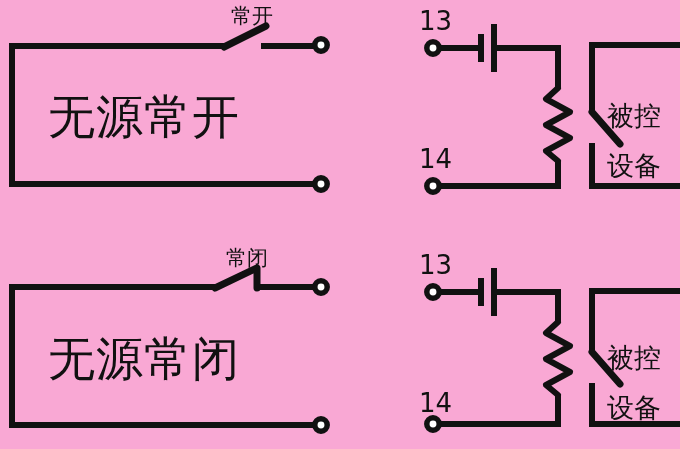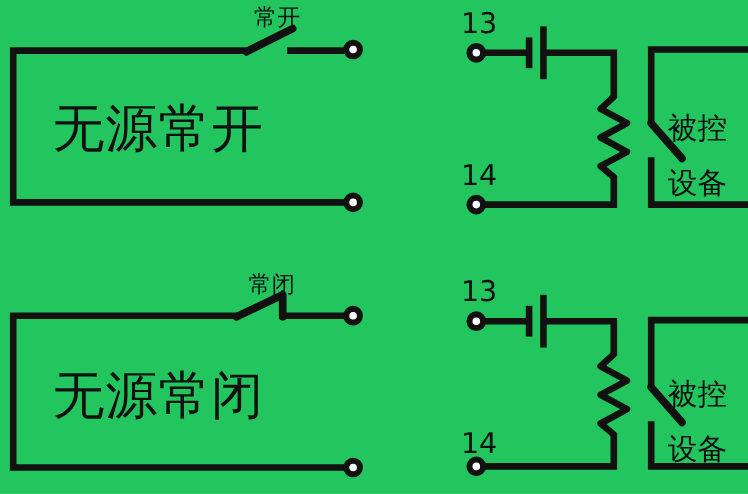--- a/index.html
+++ b/index.html
@@ -11,21 +11,21 @@
   body {
     width: 680px;
     height: 449px;
     font-family: "DejaVu Sans", "Liberation Sans", sans-serif;
     overflow: hidden;
   }
   #diagram-root {
     position: relative;
     width: 680px;
     height: 449px;
-    background: #22c55e;
+    background: #f9a8d4;
   }
   svg.circuit-canvas {
     position: absolute;
     top: 0;
     left: 0;
     width: 680px;
     height: 449px;
     display: block;
   }
   .wire {

